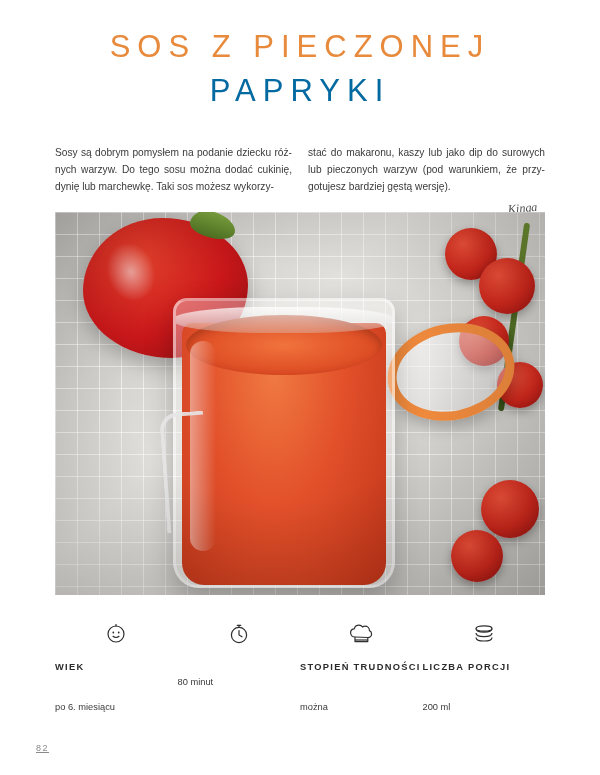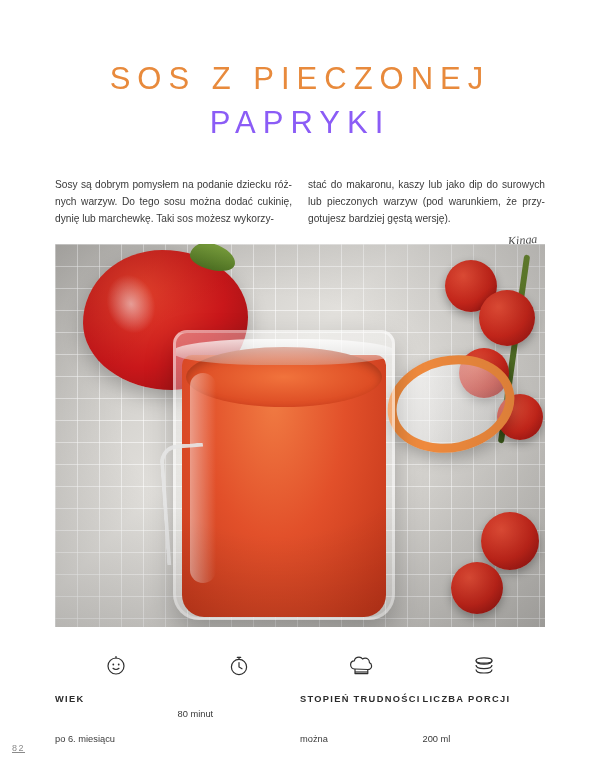--- a/index.html
+++ b/index.html
@@ -14,37 +14,37 @@
   }
   .page {
     width: 600px;
     height: 775px;
     position: relative;
     padding: 0 55px;
   }
 
   
   .title-block {
-    padding-top: 60px;
+    padding-top: 28px;
     text-align: center;
   }
   .title-line1 {
     font-family: "Liberation Sans", sans-serif;
     font-size: 31px;
     letter-spacing: 7px;
     color: #e88a3c;
     font-weight: 400;
     line-height: 1.25;
     text-transform: uppercase;
   }
   .title-line2 {
     font-family: "Liberation Sans", sans-serif;
     font-size: 31px;
     letter-spacing: 7px;
-    color: #8b5cf6;
+    color: #0369a1;
     font-weight: 400;
     line-height: 1.3;
     text-transform: uppercase;
     margin-top: 4px;
   }
 
   
   .intro {
     margin-top: 34px;
     display: flex;
@@ -230,21 +230,21 @@
   .info-value {
     margin-top: 28px;
     font-family: "Liberation Sans", sans-serif;
     font-size: 9.3px;
     color: #3a3a3a;
   }
 
   
   .page-number {
     position: absolute;
-    left: 12px;
+    left: 36px;
     bottom: 22px;
     font-family: "Liberation Sans", sans-serif;
     font-size: 9px;
     letter-spacing: 1.5px;
     color: #8a8a8a;
     text-decoration: underline;
   }
 </style>
 </head>
 <body>

